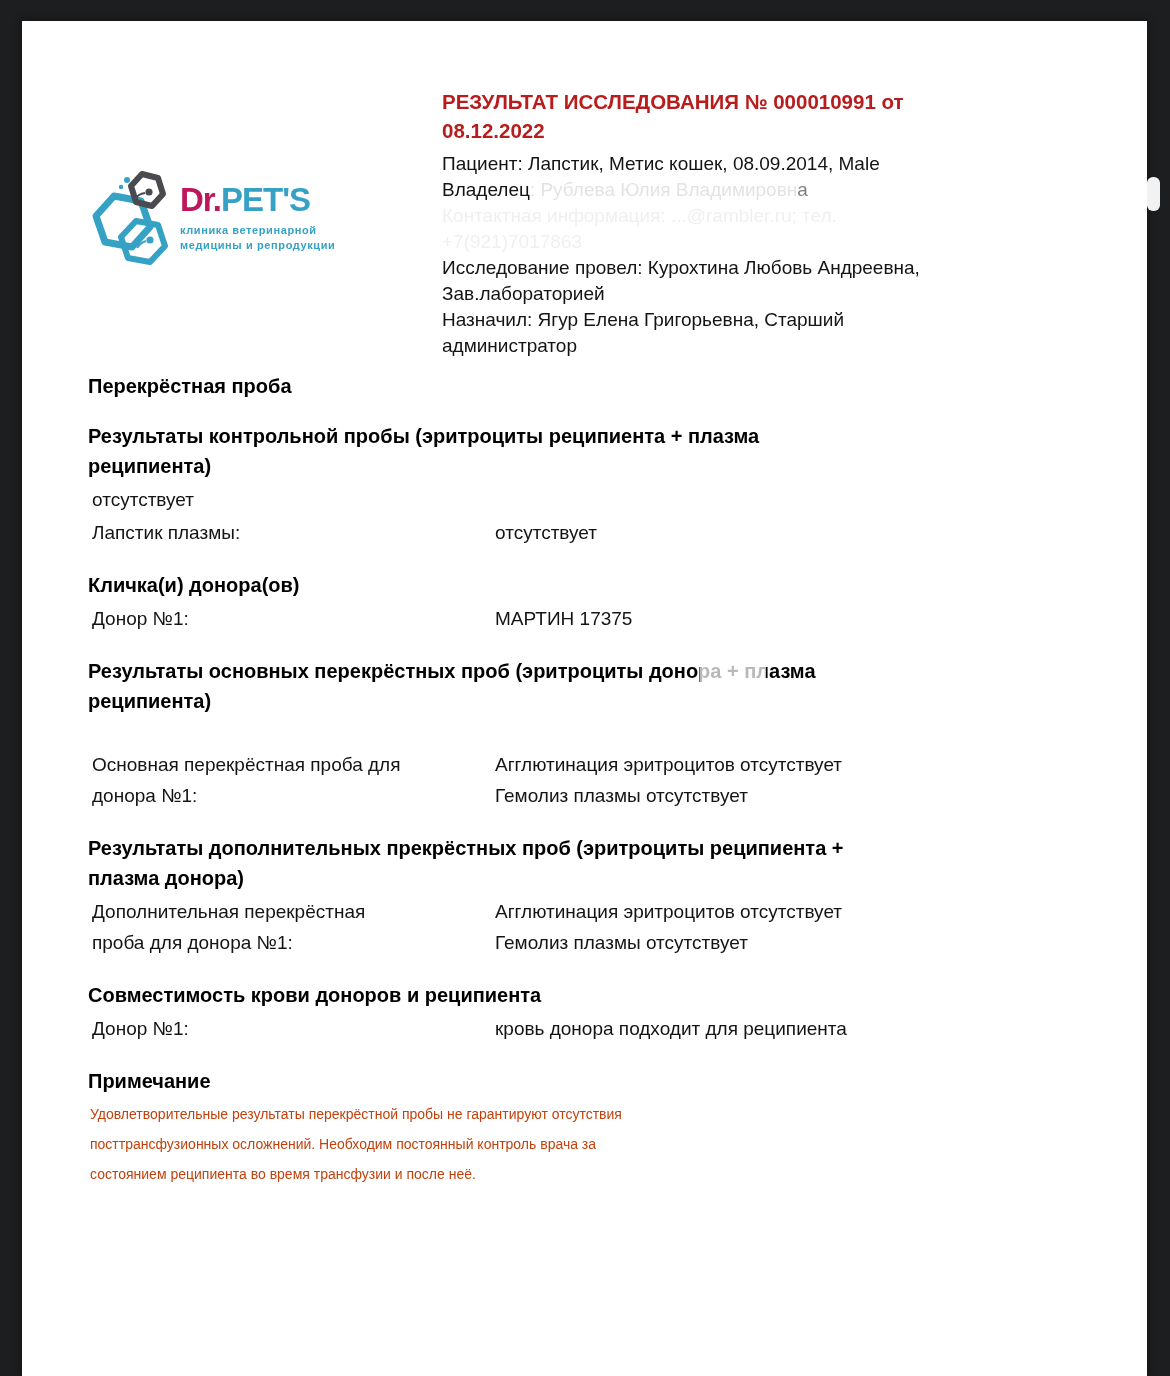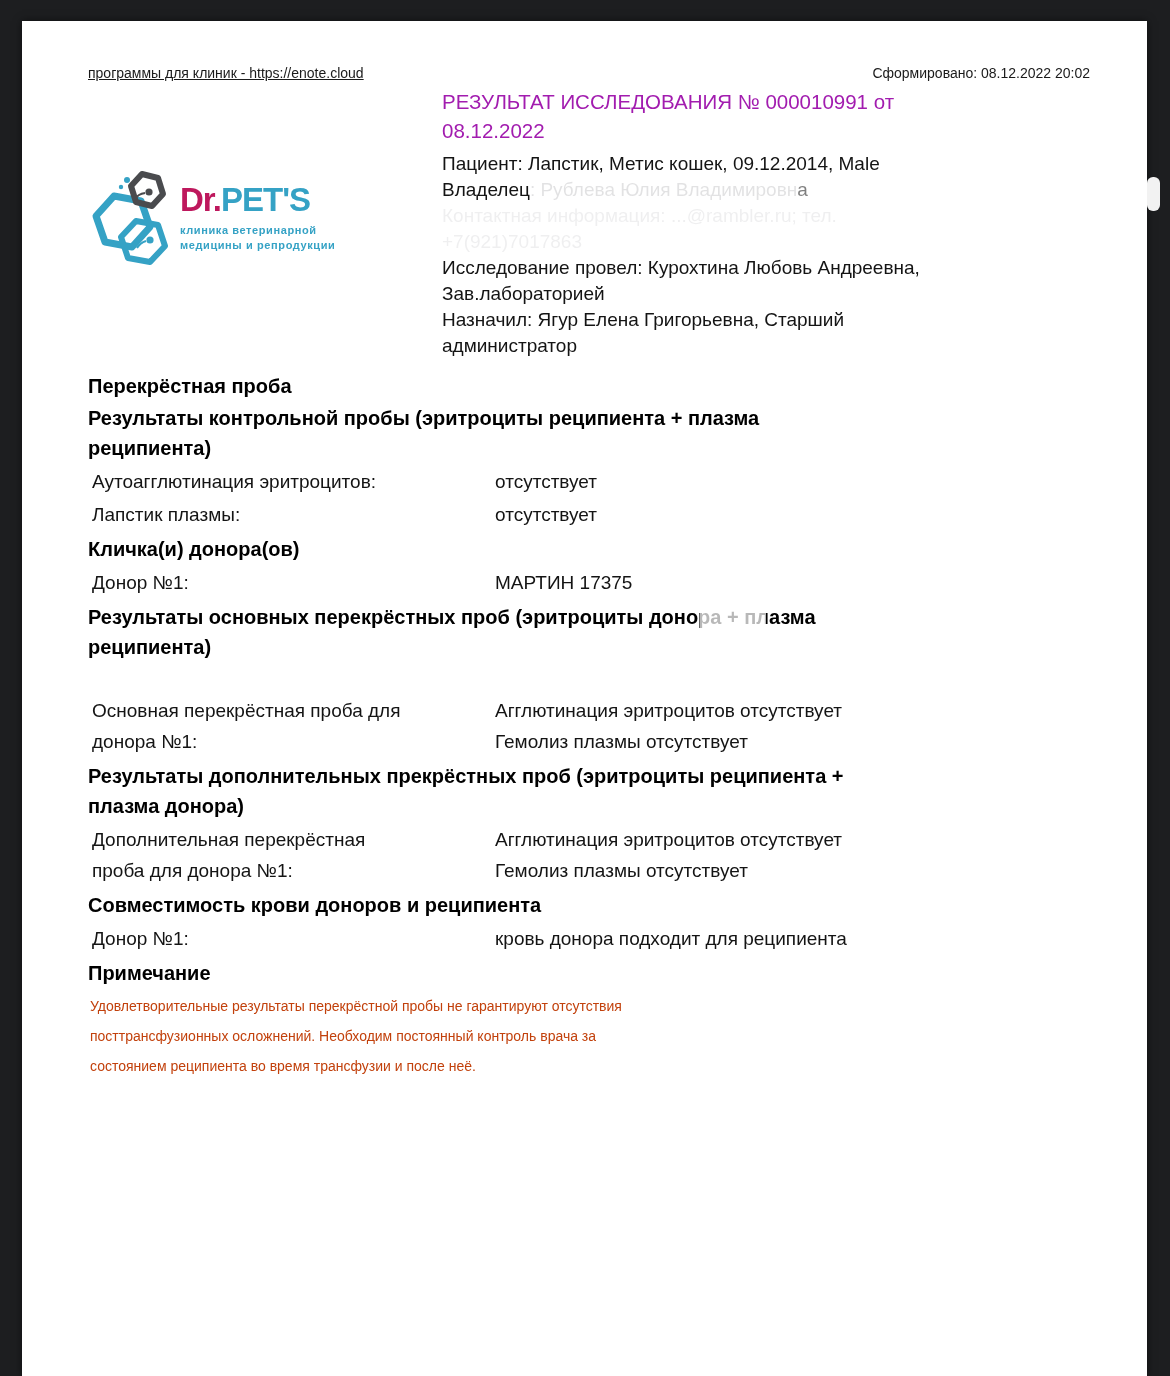--- a/index.html
+++ b/index.html
@@ -42,30 +42,30 @@
   .brand-dr { color: #be185d; }
   .brand-pets { color: #35a2c5; margin-top: 24px; }
   .tagline {
     margin-top: 7px; text-align: left;
     color: #35a2c5; font-size: 11px; font-weight: bold;
     letter-spacing: 0.6px; line-height: 15px;
   }
 
   
   .doc-header { position: absolute; left: 420px; top: 66px; width: 520px; }
-  .title { font-size: 20.5px; font-weight: normal; line-height: 29px; margin-bottom: 6px; color: #a21caf; }
+  .title { font-size: 20.5px; font-weight: bold; line-height: 29px; margin-bottom: 6px; color: #b91c1c; }
   .hline { font-size: 19px; line-height: 26px; color: #141414; }
   .redacted { color: rgba(50,50,55,0.14); }
   .redacted-tail { color: rgba(20,20,20,0.55); }
   .redacted2 { color: rgba(70,70,80,0.085); }
 
   
   .content { position: absolute; left: 66px; top: 352px; width: 1010px; }
   .main-heading { font-size: 20px; font-weight: bold; color: #000; line-height: 26px; }
-  .section { margin-top: 4px; }
+  .section { margin-top: 22px; }
   .section-heading {
     font-size: 20px; font-weight: bold; color: #000;
     line-height: 30px; margin-bottom: 3px; position: relative;
   }
   .fade-patch {
     position: absolute; left: 612px; top: 2px;
     width: 66px; height: 25px;
     background: rgba(255,255,255,0.72);
     pointer-events: none;
   }
@@ -81,24 +81,20 @@
     background: #f2f2f2; border-radius: 6px;
     cursor: pointer;
   }
 </style>
 </head>
 <body>
 
 <div class="frame">
   <div class="page">
 
-    <div class="topbar">
-      <a class="clinic-link">программы для клиник - https://enote.cloud</a>
-      <div class="generated">Сформировано: 08.12.2022 20:02</div>
-    </div>
 
     <div class="logo">
       <svg width="86" height="102" viewBox="0 0 86 102" aria-hidden="true">
 
         <polygon points="30,27 57,32 66,58 48,78 21,73 12,47" fill="none" stroke="#35a2c5" stroke-width="7" stroke-linejoin="round"></polygon>
 
         <polygon points="52,52 74,56 81,77 66,93 44,89 37,68" fill="none" stroke="#35a2c5" stroke-width="6" stroke-linejoin="round"></polygon>
 
         <circle cx="66" cy="71" r="3.6" fill="#35a2c5"></circle>
         <path d="M62,72 q-6,2 -9,7" fill="none" stroke="#35a2c5" stroke-width="2"></path>
@@ -114,38 +110,37 @@
       <div class="logo-text">
         <div class="brand"><span class="brand-dr">Dr.</span><span class="brand-pets">PET'S</span></div>
         <div class="tagline pre">клиника ветеринарной
 медицины и репродукции</div>
       </div>
     </div>
 
     <div class="doc-header">
       <div class="title pre">РЕЗУЛЬТАТ ИССЛЕДОВАНИЯ № 000010991 от
 08.12.2022</div>
-      <div class="hline">Пациент: Лапстик, Метис кошек, 09.12.2014, Male</div>
+      <div class="hline">Пациент: Лапстик, Метис кошек, 08.09.2014, Male</div>
       <div class="hline"><span>Владелец</span><span class="redacted">: Рублева Юлия Владимировн</span><span class="redacted-tail">а</span></div>
       <div class="hline redacted2">Контактная информация: ...@rambler.ru; тел.</div>
       <div class="hline redacted2">+7(921)7017863</div>
       <div class="hline pre">Исследование провел: Курохтина Любовь Андреевна,
 Зав.лабораторией</div>
       <div class="hline pre">Назначил: Ягур Елена Григорьевна, Старший
 администратор</div>
     </div>
 
     <div class="content">
       <div class="main-heading">Перекрёстная проба</div>
 
       <div class="section">
         <div class="section-heading pre">Результаты контрольной пробы (эритроциты реципиента + плазма
 реципиента)</div>
         <div class="row">
-          <div class="label">Аутоагглютинация эритроцитов:</div>
           <div class="value">отсутствует</div>
         </div>
         <div class="row">
           <div class="label">Лапстик плазмы:</div>
           <div class="value">отсутствует</div>
         </div>
       </div>
 
       <div class="section">
         <div class="section-heading pre">Кличка(и) донора(ов)</div>

